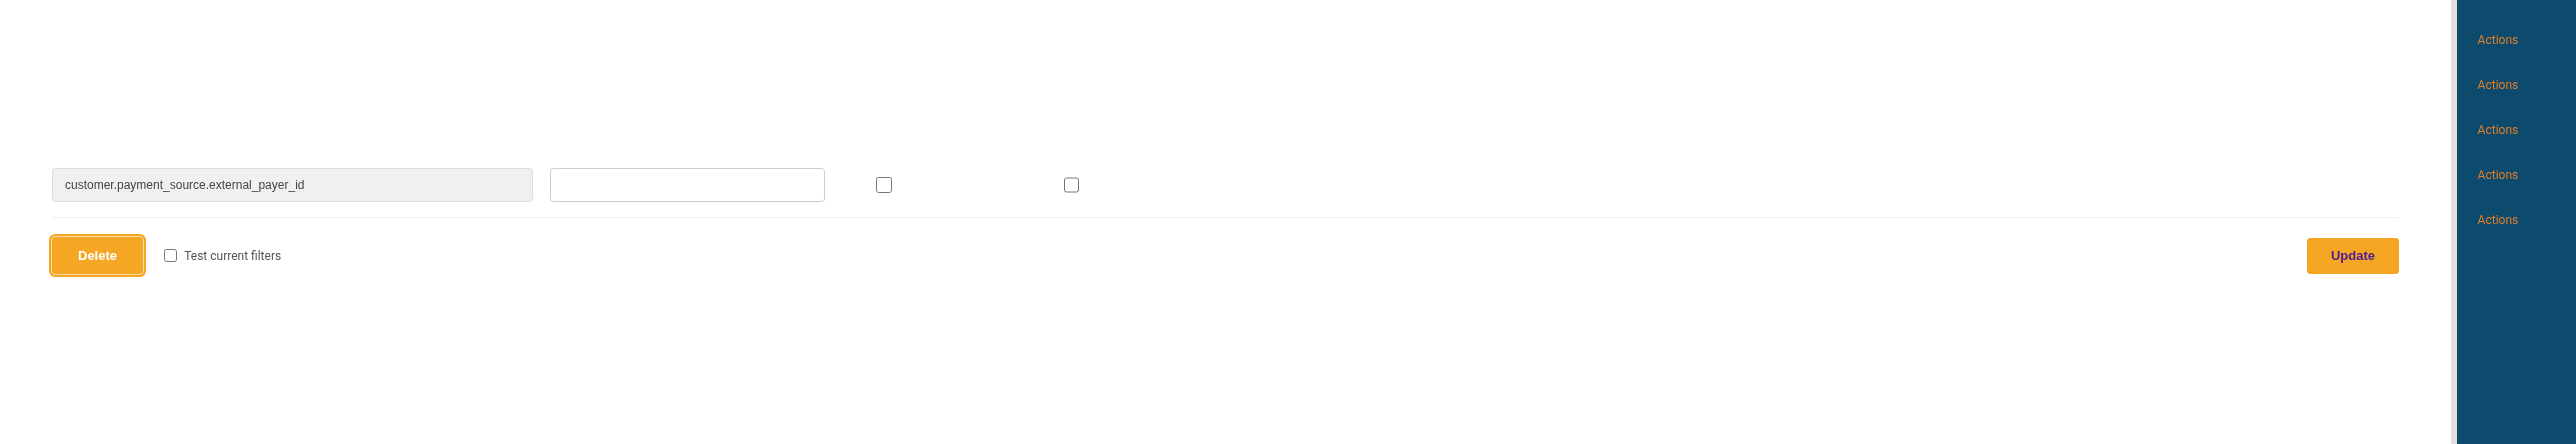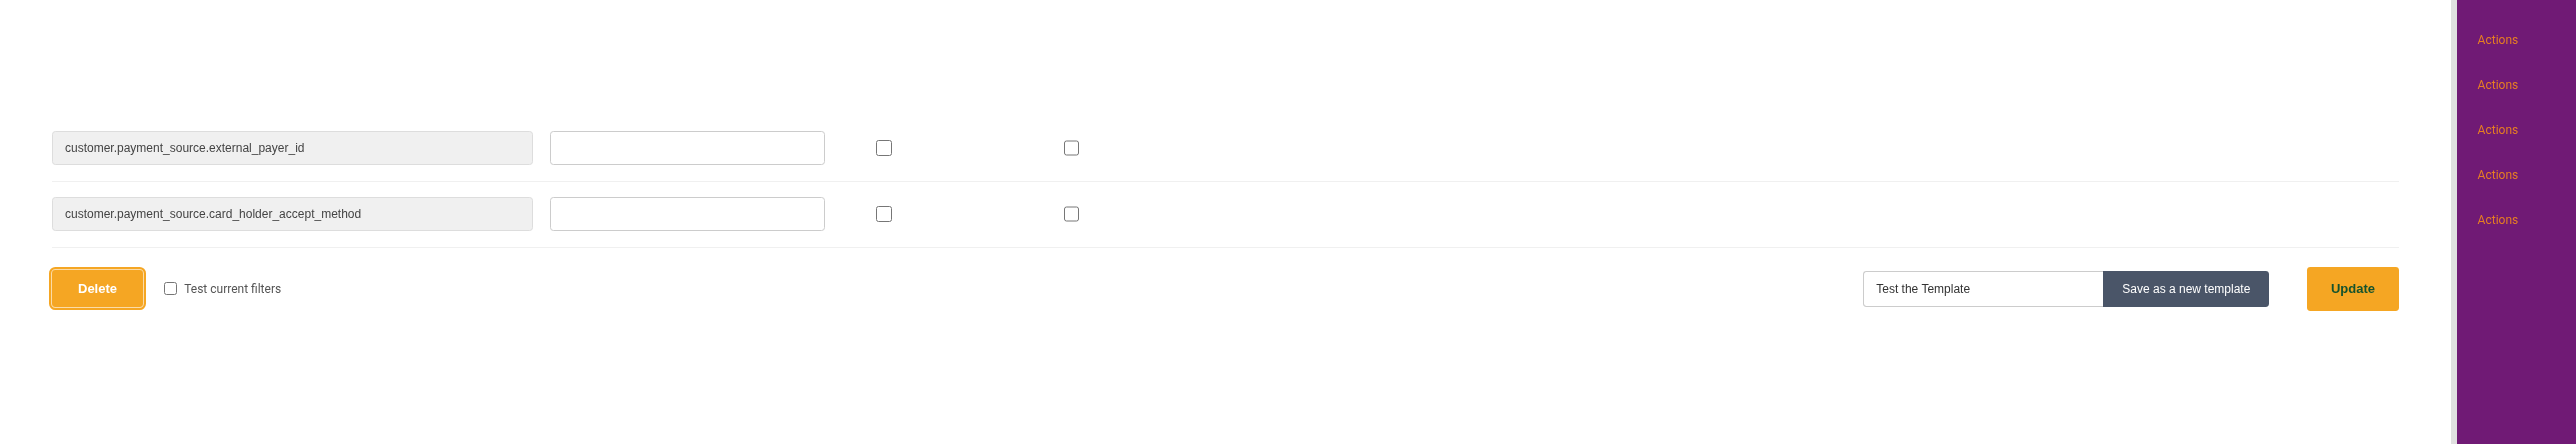--- a/index.html
+++ b/index.html
@@ -137,34 +137,34 @@
       padding: 0 19px;
       font-size: 12px;
       font-weight: 500;
       cursor: pointer;
       height: 36px;
       white-space: nowrap;
     }
 
     .update-btn {
       background: #f5a623;
-      color: #14532d;
+      color: #4c1d95;
       border: none;
       border-radius: 3.4px;
       padding: 8.6px 24px;
       font-size: 13px;
       font-weight: 600;
       cursor: pointer;
-      height: 44px;
+      height: 36px;
       margin-left: 17px;
     }
 
     .sidebar {
       width: 120px;
-      background: #701a75;
+      background: #0c4a6e;
       display: flex;
       flex-direction: column;
       padding: 17px 0;
       gap: 0;
       border-left: 0.9px solid #e0e0e0;
     }
 
     .action-link {
       padding: 15.5px 20.6px;
       font-size: 12px;
@@ -191,47 +191,31 @@
       <div class="checkbox-item">
         <input type="checkbox" style="">
       </div>
       <div class="checkbox-item">
         <input type="checkbox" style="">
       </div>
     </div>
   </div>
 
 
-  <div class="row">
-    <input class="field-input" type="text" value="customer.payment_source.card_holder_accept_method" readonly="" style="">
-    <input class="value-input" type="text" value="" style="">
-    <div class="checkbox-group">
-      <div class="checkbox-item">
-        <input type="checkbox" style="">
-      </div>
-      <div class="checkbox-item">
-        <input type="checkbox" style="">
-      </div>
-    </div>
-  </div>
 
   <div class="bottom-bar">
     <button class="delete-btn">Delete</button>
 
     <label class="apply-filters-label">
       <input type="checkbox" style="">
       <span>Test current filters</span>
     </label>
 
     <div class="spacer"></div>
 
-    <div class="template-group">
-      <input class="template-name-input" type="text" value="Test the Template" placeholder="Test the Template" style="">
-      <button class="save-template-btn">Save as a new template</button>
-    </div>
 
     <button class="update-btn">Update</button>
   </div>
 </div>
 
 <div class="sidebar">
   <a class="action-link" href="#">Actions</a>
   <a class="action-link" href="#">Actions</a>
   <a class="action-link" href="#">Actions</a>
   <a class="action-link" href="#">Actions</a>

